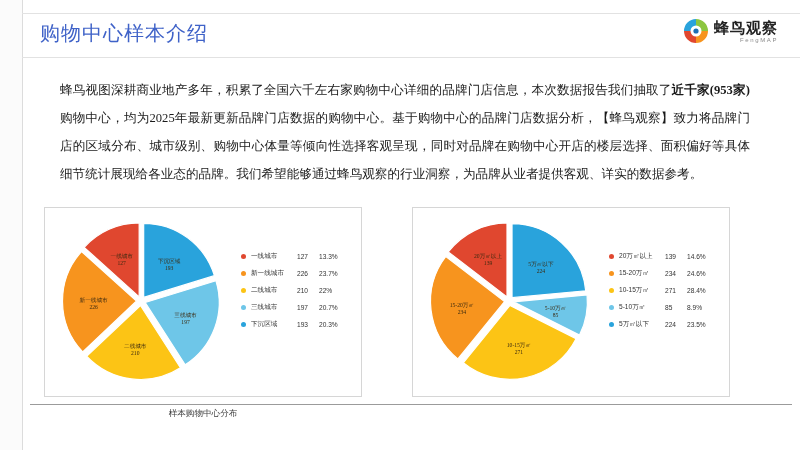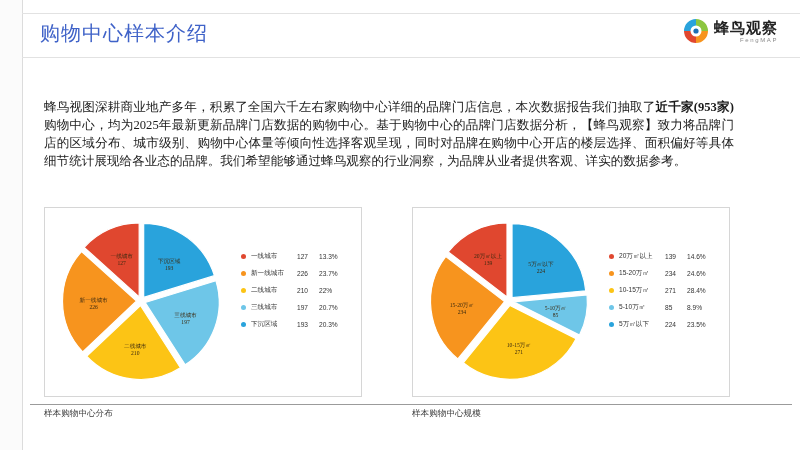--- a/index.html
+++ b/index.html
@@ -83,29 +83,28 @@
     font-size: 6px;
     color: #8a8a8a;
     letter-spacing: 1.6px;
     margin-top: 2px;
     text-align: right;
     font-family: "Liberation Sans", "DejaVu Sans", sans-serif;
   }
 
   .body-text {
     position: absolute;
-    left: 44px; top: 76px;
+    left: 60px; top: 76px;
     width: 690px;
     font-size: 12.6px;
-    line-height: 18px;
+    line-height: 28px;
     color: #1a1a1a;
     text-align: justify;
     text-justify: inter-ideograph;
     font-family: "Liberation Serif", "DejaVu Serif", serif;
-    margin-top: 22px;
   }
   .body-text b { font-weight: bold; }
 
   .chart-box {
     position: absolute;
     top: 207px;
     width: 318px;
     height: 190px;
     border: 1px solid #d6d6d6;
     background: #ffffff;
@@ -150,20 +149,21 @@
   }
   .legend-pct {
     width: 30px;
     text-align: left;
   }
 
   .caption {
     position: absolute;
     top: 408px;
     width: 318px;
+    text-align: center;
     font-size: 8.6px;
     color: #3d3d3d;
     font-family: "Liberation Serif", "DejaVu Serif", serif;
   }
   #caption-left { left: 44px; }
   #caption-right { left: 412px; }
 
   .slice-label {
     font-size: 5.6px;
     fill: #3b2a10;
@@ -303,15 +303,14 @@
           <span class="legend-pct">8.9%</span>
         </div>
         <div class="legend-row">
           <span class="legend-dot" style="background: rgb(41, 163, 220);"></span>
           <span class="legend-label">5万㎡以下</span>
           <span class="legend-count">224</span>
           <span class="legend-pct">23.5%</span>
         </div>
       </div>
   </div>
-  <div class="caption" id="caption-right">样本购物中心规模</div>
 
 </div>
 
 </body></html>

